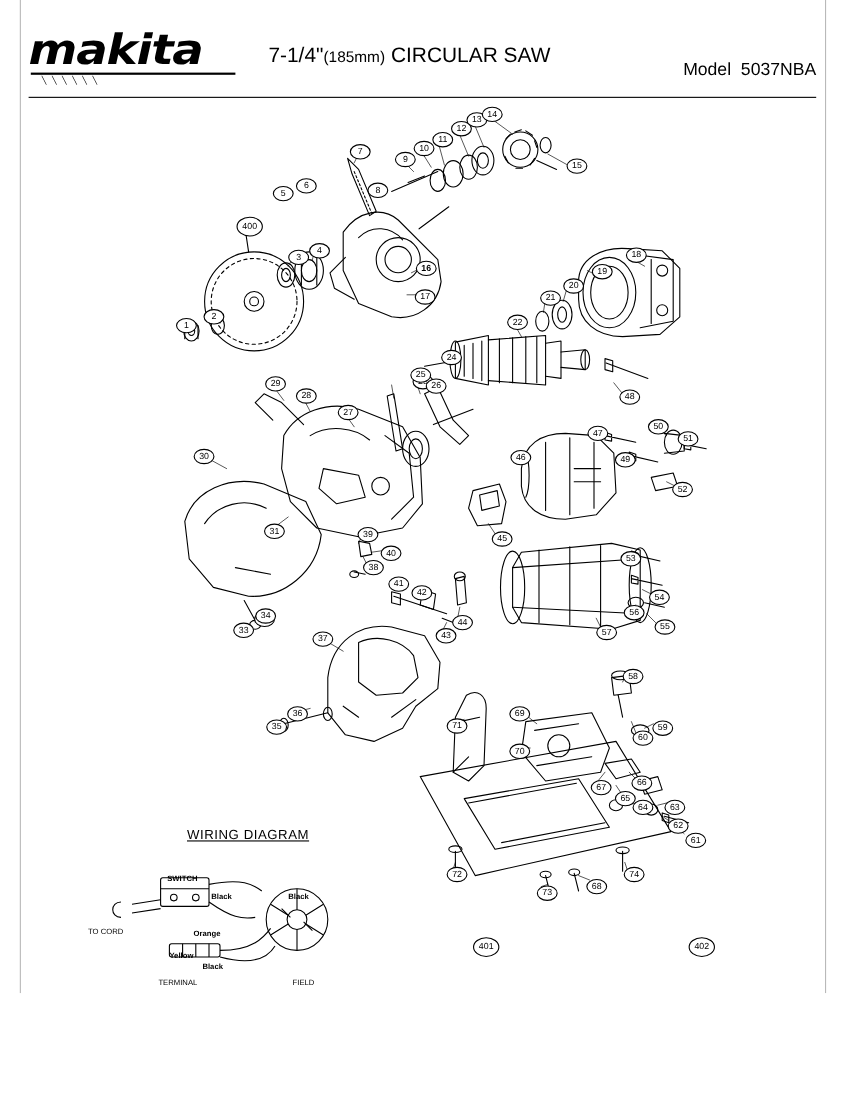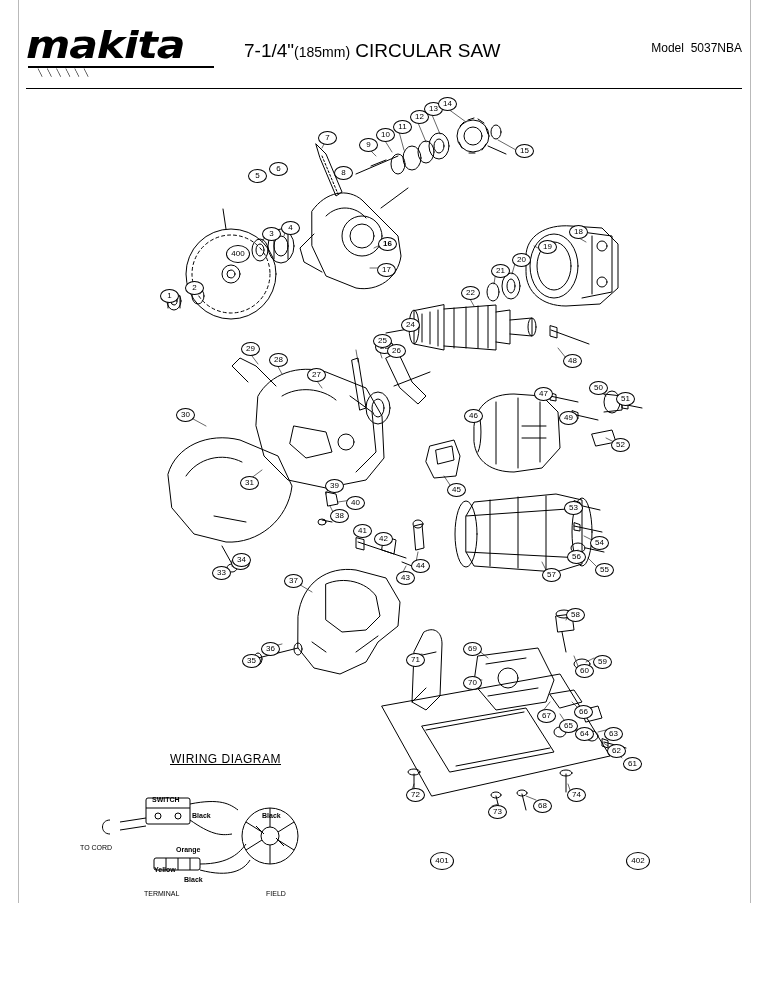--- a/index.html
+++ b/index.html
@@ -67,22 +67,22 @@
     top: 16px;
     font-size: 19px;
     white-space: nowrap;
   }
   #title-block .mm {
     font-size: 14px;
   }
   #model-block {
     position: absolute;
     right: 0;
-    top: 17px;
-    font-size: 12px;
+    top: 31px;
+    font-size: 16px;
     white-space: nowrap;
   }
   #header-rule {
     position: absolute;
     left: 26px;
     top: 88px;
     width: 716px;
     height: 0;
     border-top: 1px solid #000;
   }
@@ -520,21 +520,21 @@
           <path d="M386 694 L388 688"></path>
           <path d="M466 710 L472 708"></path>
           <path d="M544 694 L542 688"></path>
           <path d="M410 764 L412 790"></path>
           <path d="M606 764 L604 790"></path>
         </g>
       </g>
     </svg>
 
     <div id="callout-layer">
-        <div class="callout big" style="left: 200px; top: 101px; margin-top: 48px;">400</div>
+        <div class="callout big" style="left: 189px; top: 101px;">400</div>
         <div class="callout small" style="left: 134px; top: 193px;">1</div>
         <div class="callout small" style="left: 159px; top: 185px;">2</div>
         <div class="callout small" style="left: 236px; top: 131px;">3</div>
         <div class="callout small" style="left: 255px; top: 125px;">4</div>
         <div class="callout small" style="left: 222px; top: 73px;">5</div>
         <div class="callout small" style="left: 243px; top: 66px;">6</div>
         <div class="callout small" style="left: 292px; top: 35px;">7</div>
         <div class="callout small" style="left: 308px; top: 70px;">8</div>
         <div class="callout small" style="left: 333px; top: 42px;">9</div>
         <div class="callout small" style="left: 350px; top: 32px;">10</div>

